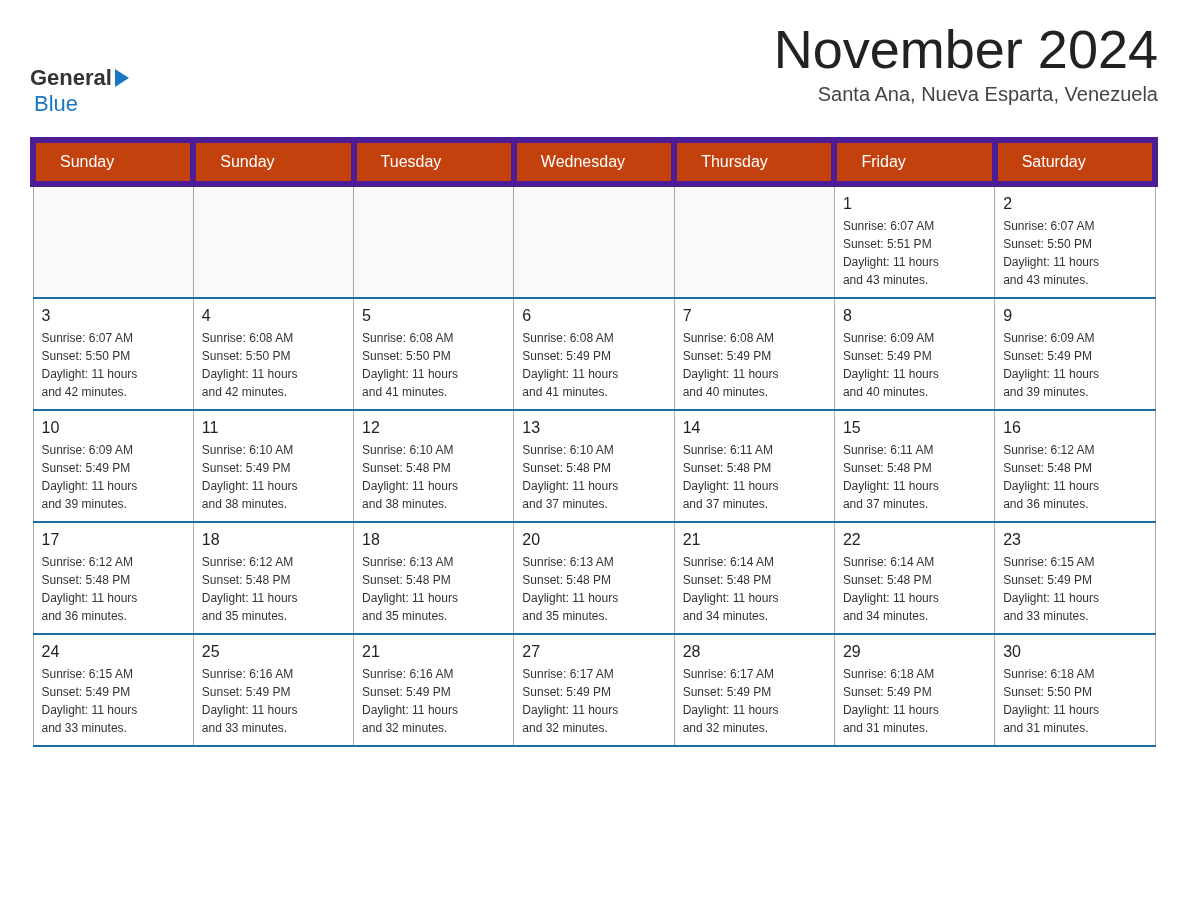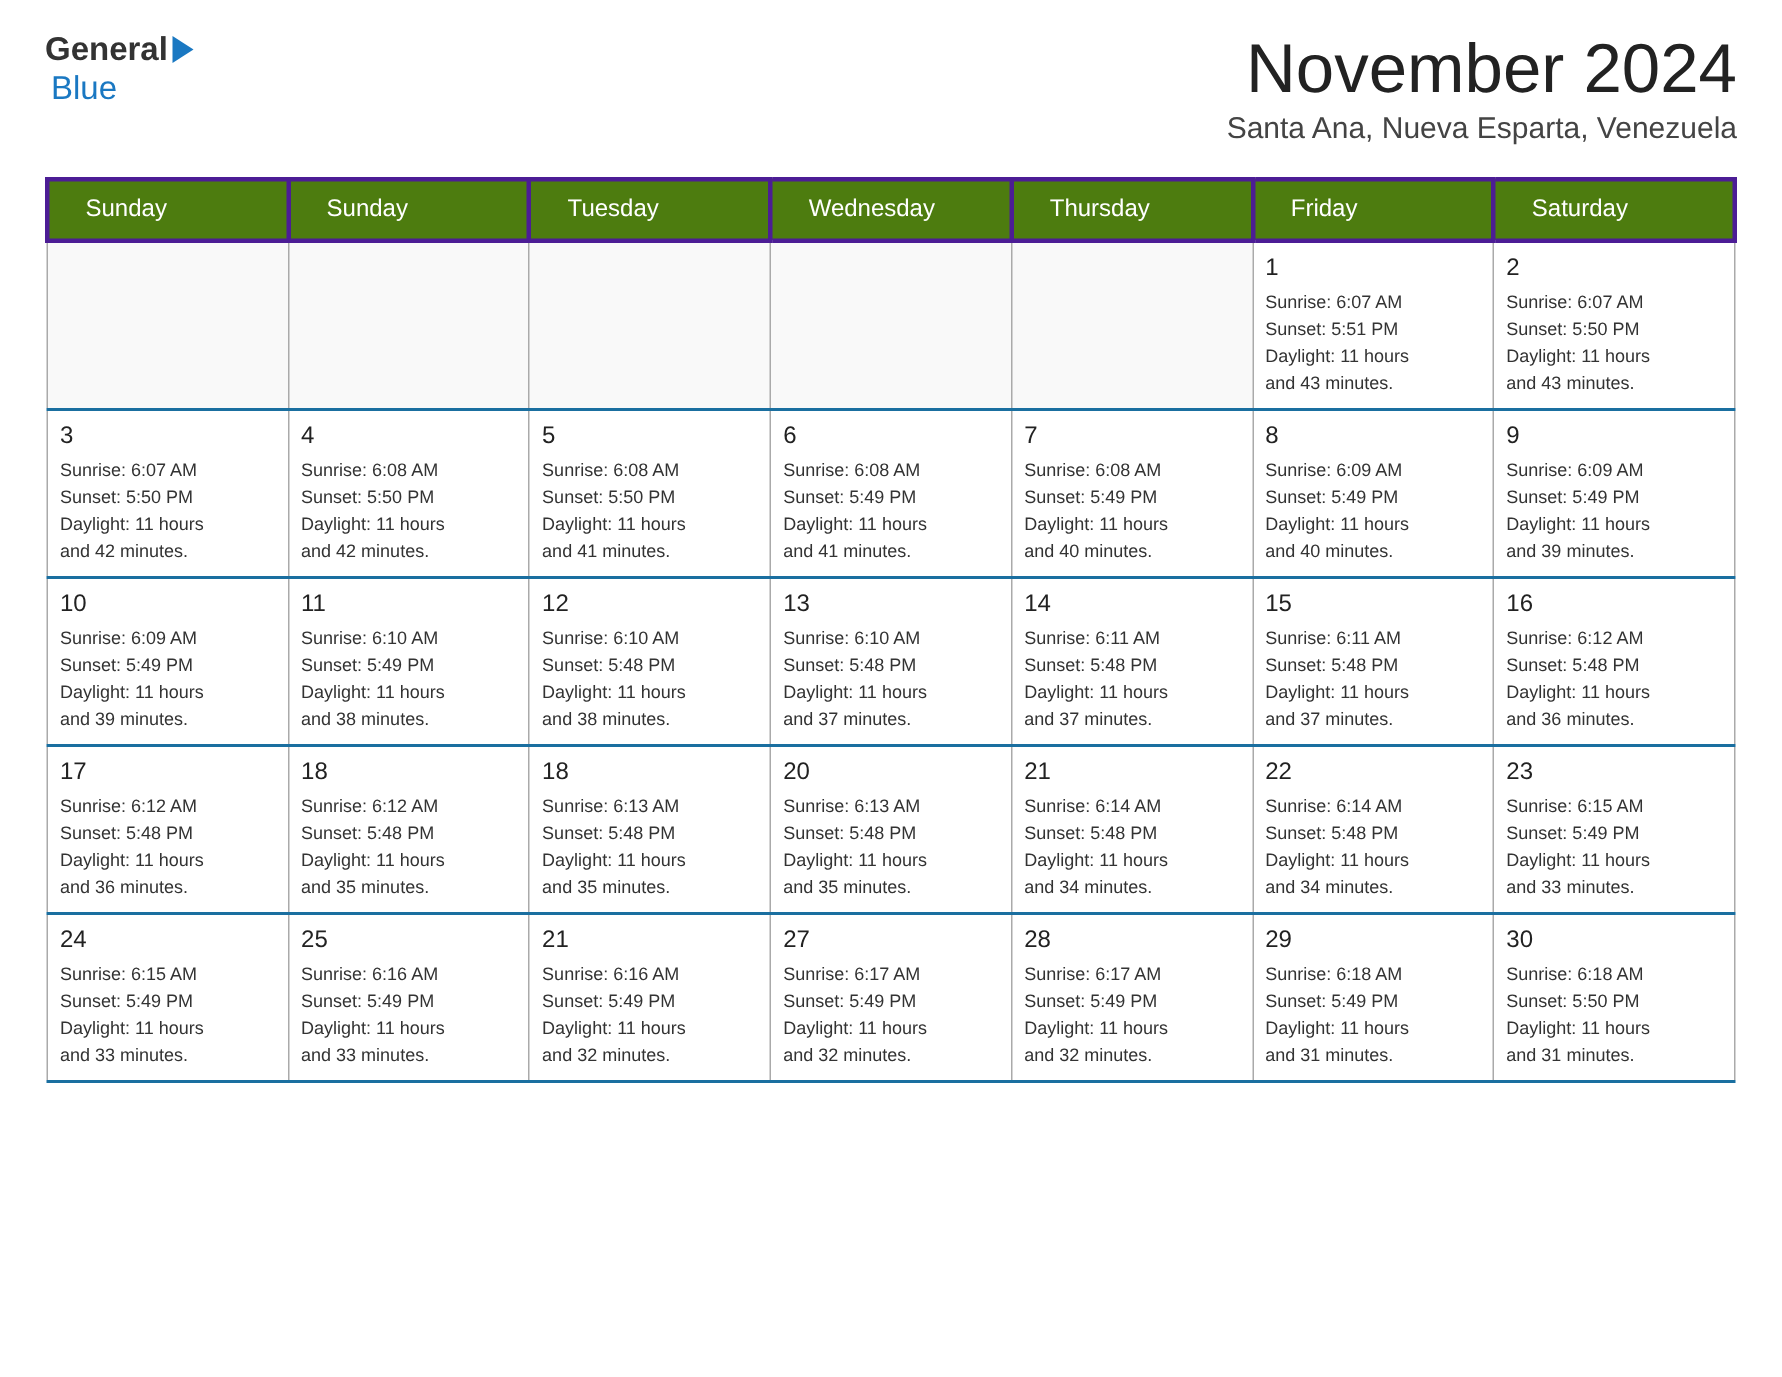--- a/index.html
+++ b/index.html
@@ -13,43 +13,43 @@
     .header {
       display: flex;
       justify-content: space-between;
       align-items: flex-start;
       margin-bottom: 20px;
     }
     .header-right {
       text-align: right;
     }
     .month-title {
-      font-size: 46px;
+      font-size: 54px;
       font-weight: 300;
       color: #222;
       line-height: 1.1;
     }
     .location {
       font-size: 20px;
       color: #444;
       margin-top: 4px;
       margin-left: 16px;
     }
     table {
       width: 100%;
       border-collapse: collapse;
     }
     thead th {
-      background-color: #4d7c0f;
+      background-color: #c2410c;
       color: #fff;
       font-size: 16px;
       font-weight: normal;
       padding: 10px 24px;
       text-align: left;
-      border: 3px solid #4c1d95;
+      border: 6px solid #4c1d95;
     }
     tbody td {
       border: 1px solid #aaa;
       vertical-align: top;
       padding: 8px;
       width: 14.28%;
       min-height: 100px;
     }
     .day-number {
       font-size: 16px;
@@ -67,20 +67,21 @@
     }
     tr { border-bottom: 2px solid #1a6fa0; }
     .logo-wrapper {
       display: flex;
       flex-direction: column;
       align-items: flex-start;
     }
     .logo-line1 {
       display: flex;
       align-items: center;
+      margin-top: 45px;
     }
     .logo-line2 {
       font-size: 22px;
       font-weight: normal;
       color: #1a78c2;
       margin-left: 4px;
     }
     .triangle-right {
       display: inline-block;
       width: 0;

